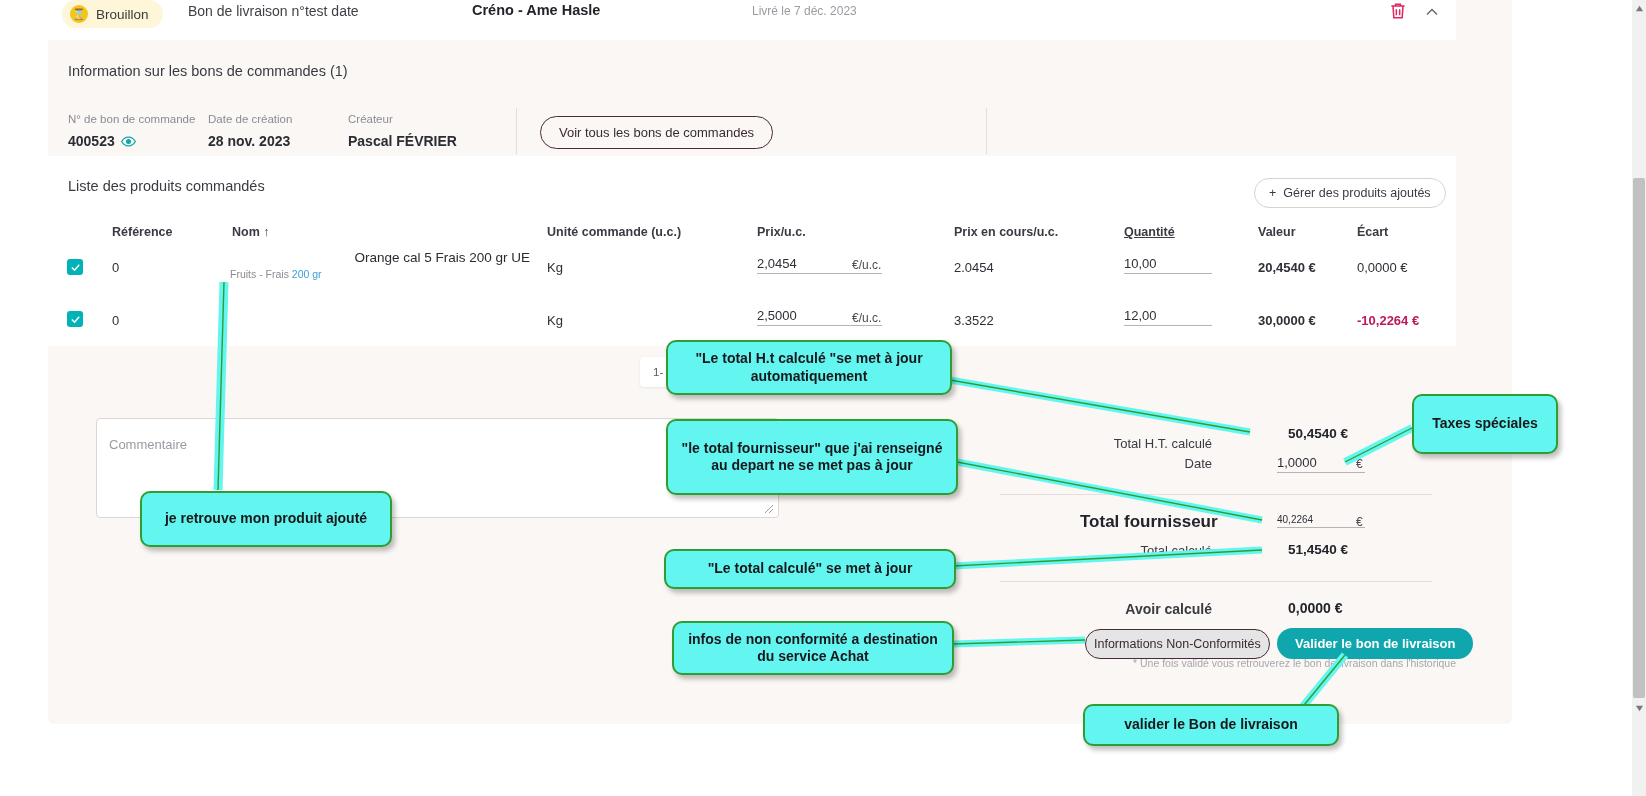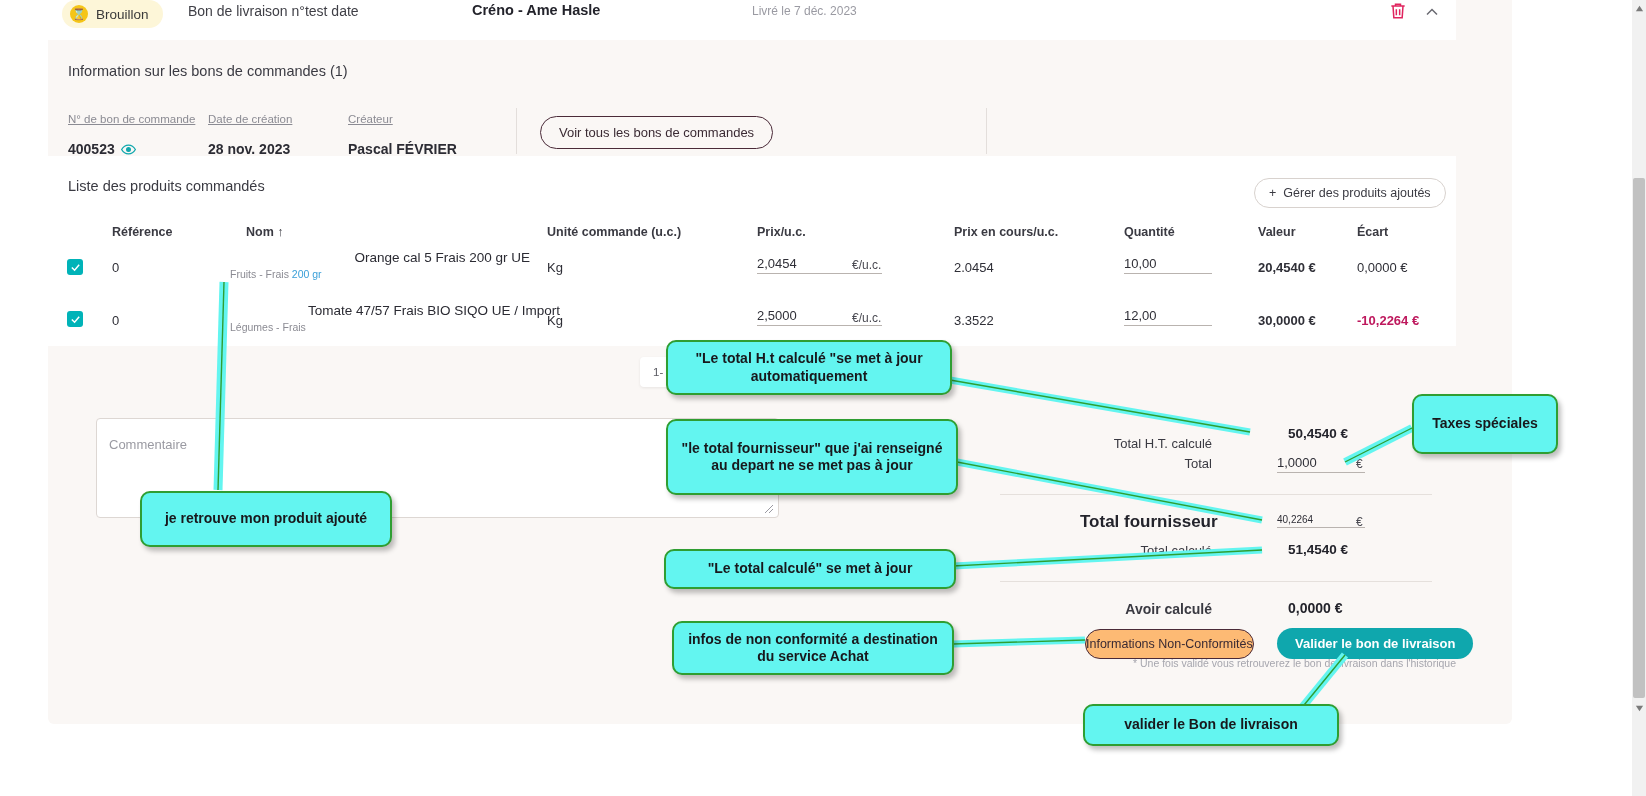--- a/index.html
+++ b/index.html
@@ -48,21 +48,21 @@
   .bl-delivered { position: absolute; left: 752px; top: 4px; font-size: 12px; color: #9a9aa2; }
   .icon-trash { position: absolute; left: 1388px; top: 0px; width: 20px; height: 22px; cursor: pointer; }
   .icon-chevron { position: absolute; left: 1422px; top: 2px; width: 20px; height: 20px; cursor: pointer; }
 
   
   .section-title {
     position: absolute; font-size: 14.5px; color: #3a3a42;
   }
   .info-title { left: 68px; top: 63px; }
   .meta { position: absolute; }
-  .meta-label { font-size: 11.5px; color: #8b8b93; margin-bottom: 16px; text-decoration: underline; }
+  .meta-label { font-size: 11.5px; color: #8b8b93; margin-bottom: 8px; }
   .meta-value { font-size: 14px; font-weight: bold; color: #2c2c34; display: flex; align-items: center; gap: 6px; }
   .eye { width: 15px; height: 15px; }
   .btn-outline-dark {
     position: absolute;
     border: 1px solid #4a2a38; border-radius: 18px;
     background: transparent; color: #3a2a33;
     font-size: 13px; padding: 8px 18px; cursor: pointer;
     font-family: "Liberation Sans", sans-serif;
   }
   .vdivider { position: absolute; width: 1px; background: #e3dedb; }
@@ -116,21 +116,21 @@
   .resize-grip { position: absolute; right: 4px; bottom: 3px; width: 10px; height: 10px; }
 
   
   .tot-label { position: absolute; font-size: 13px; color: #3a3a42; text-align: right; }
   .tot-label.bold { font-weight: bold; }
   .tot-value { position: absolute; font-size: 13.5px; font-weight: bold; color: #23232b; }
   .tot-big { font-size: 17px; font-weight: bold; color: #23232b; }
   .hr-line { position: absolute; height: 1px; background: #e5e0dc; }
   .btn-pill-outline {
     position: absolute; border: 1px solid #4a2a38; border-radius: 18px;
-    background: #fdba74; color: #3a2a33; font-size: 12.5px; padding: 7px 0;
+    background: #e5e5e5; color: #3a2a33; font-size: 12.5px; padding: 7px 8px;
     cursor: pointer; font-family: "Liberation Sans", sans-serif;
   }
   .btn-pill-teal {
     position: absolute; border: none; border-radius: 18px;
     background: #0fa7ad; color: #ffffff; font-size: 13px; font-weight: bold;
     padding: 8px 18px; cursor: pointer; font-family: "Liberation Sans", sans-serif;
   }
   .foot-note { position: absolute; font-size: 10.5px; color: #a6a6ae; }
 
   
@@ -222,25 +222,25 @@
   <div class="vdivider" style="left:986px; top:108px; height:46px;"></div>
 
   <div class="white-panel"></div>
   <div class="section-title list-title">Liste des produits commandés</div>
   <button class="btn-add-products">
     <span>+</span>
     <span>Gérer des produits ajoutés</span>
   </button>
 
   <div class="th" style="left:112px;">Référence</div>
-  <div class="th" style="left:246px;text-align:right;">Nom ↑</div>
+  <div class="th" style="left:232px;text-align:right;">Nom ↑</div>
   <div class="th" style="left:547px;">Unité commande (u.c.)</div>
   <div class="th" style="left:757px;">Prix/u.c.</div>
   <div class="th" style="left:954px;">Prix en cours/u.c.</div>
-  <div class="th" style="left:1124px;">Quantité</div>
+  <div class="th" style="left:1124px;text-decoration:underline;">Quantité</div>
   <div class="th" style="left:1258px;">Valeur</div>
   <div class="th" style="left:1357px;">Écart</div>
 
   <div class="checkbox" style="left:67px; top:259px;">
     <svg viewBox="0 0 24 24" fill="none" stroke="#fff" stroke-width="3.2">
         <path d="M4 12l6 6L20 6"></path>
       </svg>
   </div>
   <div class="cell" style="left:112px; top:260px;">0</div>
   <div class="cell" style="left:230px; top:250px; width:300px;">
@@ -257,47 +257,41 @@
   <input class="inp-underline" style="left: 1124px; top: 256px; width: 88px;" value="10,00">
   <div class="cell" style="left:1258px; top:260px; font-weight:bold;">20,4540 €</div>
   <div class="cell" style="left:1357px; top:260px;">0,0000 €</div>
 
   <div class="checkbox" style="left:67px; top:311px;">
     <svg viewBox="0 0 24 24" fill="none" stroke="#fff" stroke-width="3.2">
         <path d="M4 12l6 6L20 6"></path>
       </svg>
   </div>
   <div class="cell" style="left:112px; top:313px;">0</div>
-  <div class="cell" style="left:230px; top:303px; width:330px;">
-    <div class="prod-name">Tomate 47/57 Frais BIO SIQO UE / Import</div>
-    <div class="prod-sub">
-      <span>Légumes - Frais</span>
-    </div>
-  </div>
   <div class="cell" style="left:547px; top:313px;">Kg</div>
   <input class="inp-underline" style="left: 757px; top: 308px; width: 125px;" value="2,5000">
   <div class="unit-suffix" style="left:852px; top:311px;">€/u.c.</div>
   <div class="cell" style="left:954px; top:313px;">3.3522</div>
   <input class="inp-underline" style="left: 1124px; top: 308px; width: 88px;" value="12,00">
   <div class="cell" style="left:1258px; top:313px; font-weight:bold;">30,0000 €</div>
   <div class="cell teal-text" style="left:1357px; top:313px; font-weight:bold;">-10,2264 €</div>
 
   <div class="pager">1-</div>
 
   <div class="comment-box">
     <div class="comment-ph">Commentaire</div>
     <svg class="resize-grip" viewBox="0 0 10 10">
       <path d="M9 1L1 9M9 5L5 9" stroke="#9a9aa2" stroke-width="1" fill="none"></path>
     </svg>
   </div>
 
   <div class="tot-label" style="left:1000px; top:427px; width:212px;margin-top:9px;">Total H.T. calculé</div>
   <div class="tot-value" style="left:1288px; top:426px;">50,4540 €</div>
 
-  <div class="tot-label" style="left:1000px; top:456px; width:212px;">Total</div>
+  <div class="tot-label" style="left:1000px; top:456px; width:212px;">Date</div>
   <input class="inp-underline" style="left: 1277px; top: 455px; width: 88px; font-size: 13px;" value="1,0000">
   <div class="unit-suffix" style="left:1356px; top:457px;">€</div>
 
   <div class="hr-line" style="left:1000px; top:494px; width:432px;"></div>
 
   <div class="tot-big" style="position:absolute; left:1080px; top:512px;">Total fournisseur</div>
   <input class="inp-underline" style="left: 1277px; top: 514px; width: 88px; font-size: 10px;" value="40,2264">
   <div class="unit-suffix" style="left:1356px; top:515px;">€</div>
 
   <div class="tot-label" style="left:1000px; top:543px; width:212px;">Total calculé</div>

